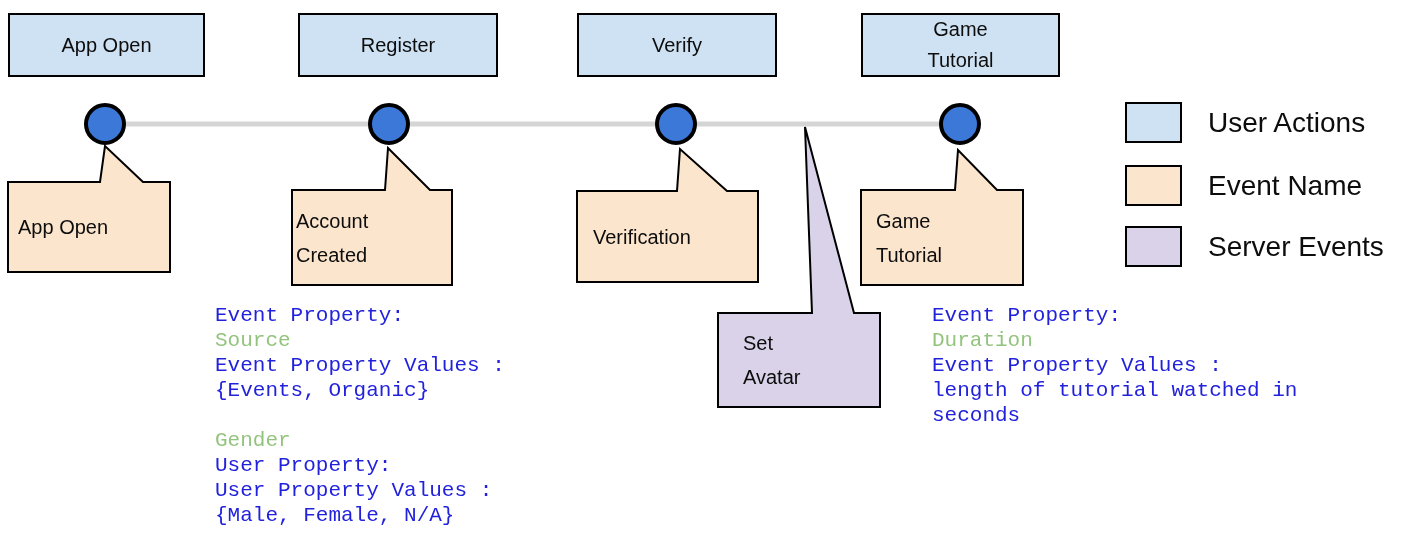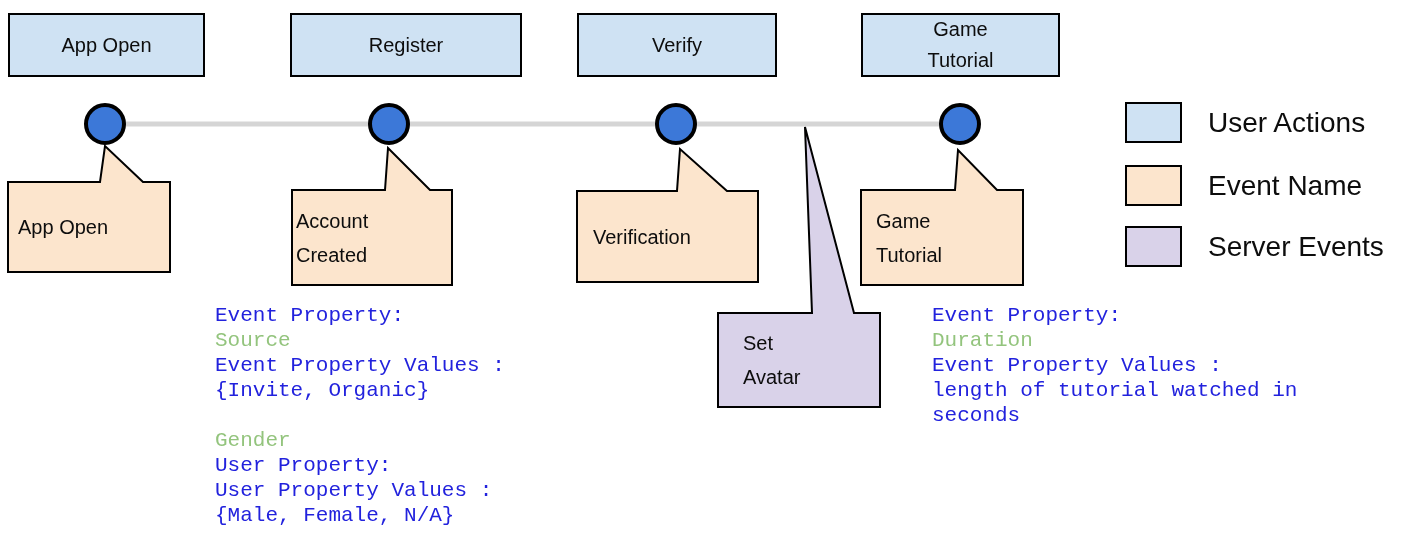--- a/index.html
+++ b/index.html
@@ -103,21 +103,21 @@
 
     <circle cx="105" cy="124" r="19" stroke-width="4" style="fill:var(--marker_blue);stroke:var(--outline)"></circle>
     <circle cx="389" cy="124" r="19" stroke-width="4" style="fill:var(--marker_blue);stroke:var(--outline)"></circle>
     <circle cx="676" cy="124" r="19" stroke-width="4" style="fill:var(--marker_blue);stroke:var(--outline)"></circle>
     <circle cx="960" cy="124" r="19" stroke-width="4" style="fill:var(--marker_blue);stroke:var(--outline)"></circle>
   </svg>
 
   <div class="action-box" style="left:8px;width:197px">
     <span class="box-label">App Open</span>
   </div>
-  <div class="action-box" style="left:290px;width:232px">
+  <div class="action-box" style="left:298px;width:200px">
     <span class="box-label">Register</span>
   </div>
   <div class="action-box" style="left:577px;width:200px">
     <span class="box-label">Verify</span>
   </div>
   <div class="action-box" style="left:861px;width:199px">
     <span class="box-label">Game
 Tutorial</span>
   </div>
 
@@ -151,21 +151,21 @@
   </div>
   <div class="legend-row" style="top:226px">
     <div class="legend-swatch swatch-server-events"></div>
     <span class="legend-label">Server Events</span>
   </div>
 
   <div class="annotation-block" style="left:215px;top:303px;width:290px">
     <div class="ann-line" data-color="blue">Event Property:</div>
     <div class="ann-line" data-color="green">Source</div>
     <div class="ann-line" data-color="blue">Event Property Values :</div>
-    <div class="ann-line" data-color="blue">{Invite, Organic}</div>
+    <div class="ann-line" data-color="blue">{Events, Organic}</div>
     <div class="ann-line" data-color="blue"></div>
     <div class="ann-line" data-color="green">Gender</div>
     <div class="ann-line" data-color="blue">User Property:</div>
     <div class="ann-line" data-color="blue">User Property Values :</div>
     <div class="ann-line" data-color="blue">{Male, Female, N/A}</div>
   </div>
 
   <div class="annotation-block" style="left:932px;top:303px;width:360px">
     <div class="ann-line" data-color="blue">Event Property:</div>
     <div class="ann-line" data-color="green">Duration</div>

